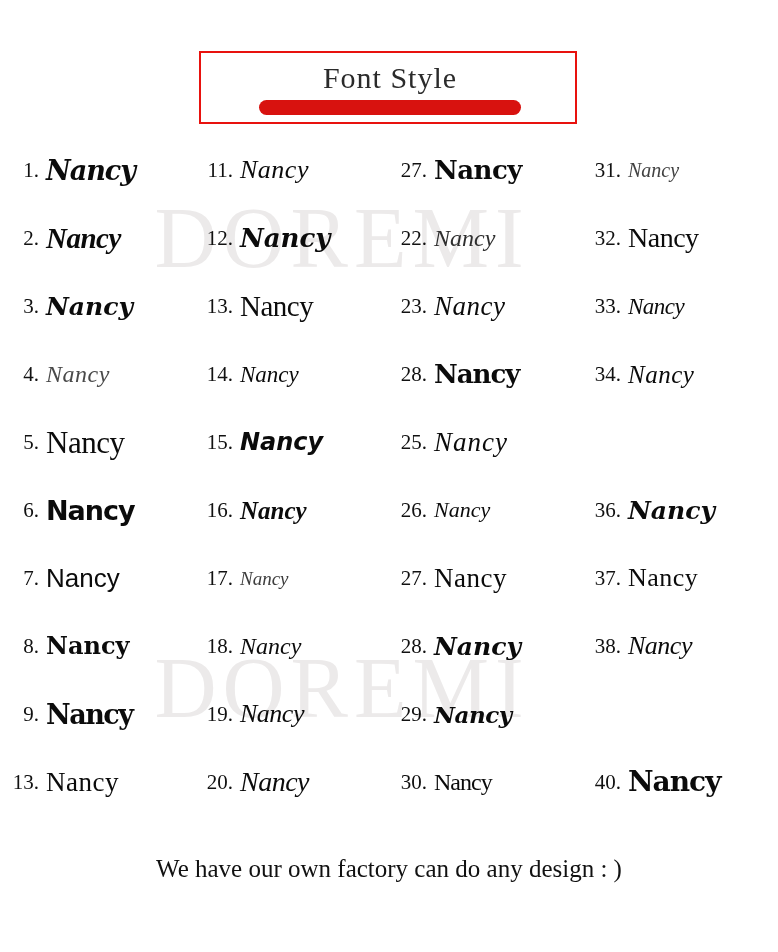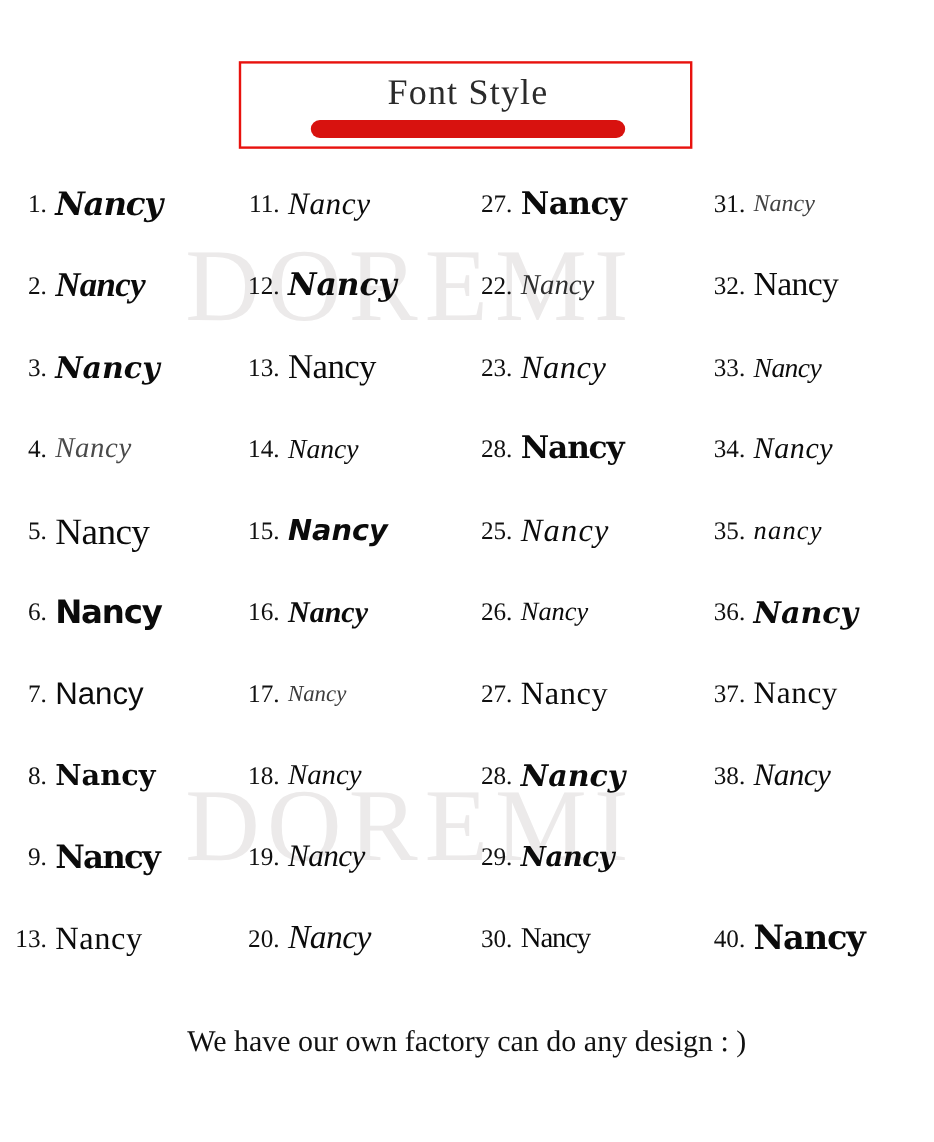--- a/index.html
+++ b/index.html
@@ -256,24 +256,20 @@
       <span class="sample s5">Nancy</span>
     </div>
     <div class="cell">
       <span class="num">15.</span>
       <span class="sample s15">Nancy</span>
     </div>
     <div class="cell">
       <span class="num">25.</span>
       <span class="sample s25">Nancy</span>
     </div>
-    <div class="cell">
-      <span class="num">35.</span>
-      <span class="sample s35">nancy</span>
-    </div>
   </div>
 
   <div class="row">
     <div class="cell">
       <span class="num">6.</span>
       <span class="sample s6">Nancy</span>
     </div>
     <div class="cell">
       <span class="num">16.</span>
       <span class="sample s16">Nancy</span>

